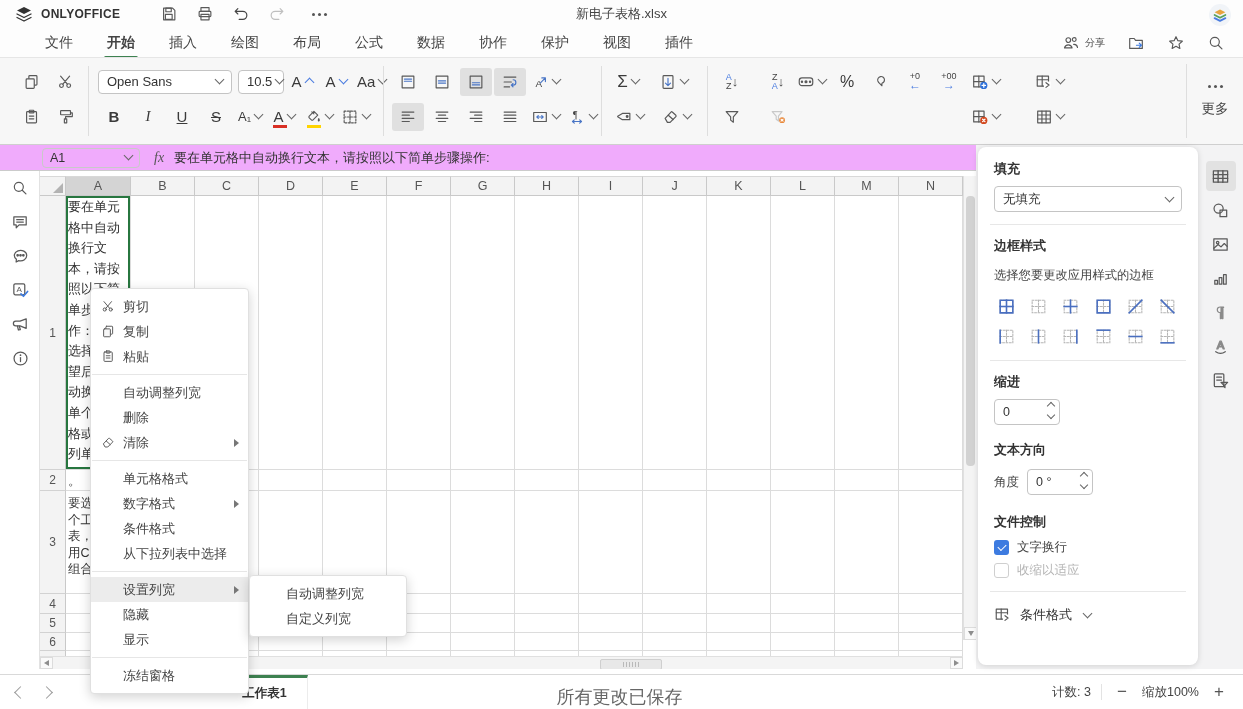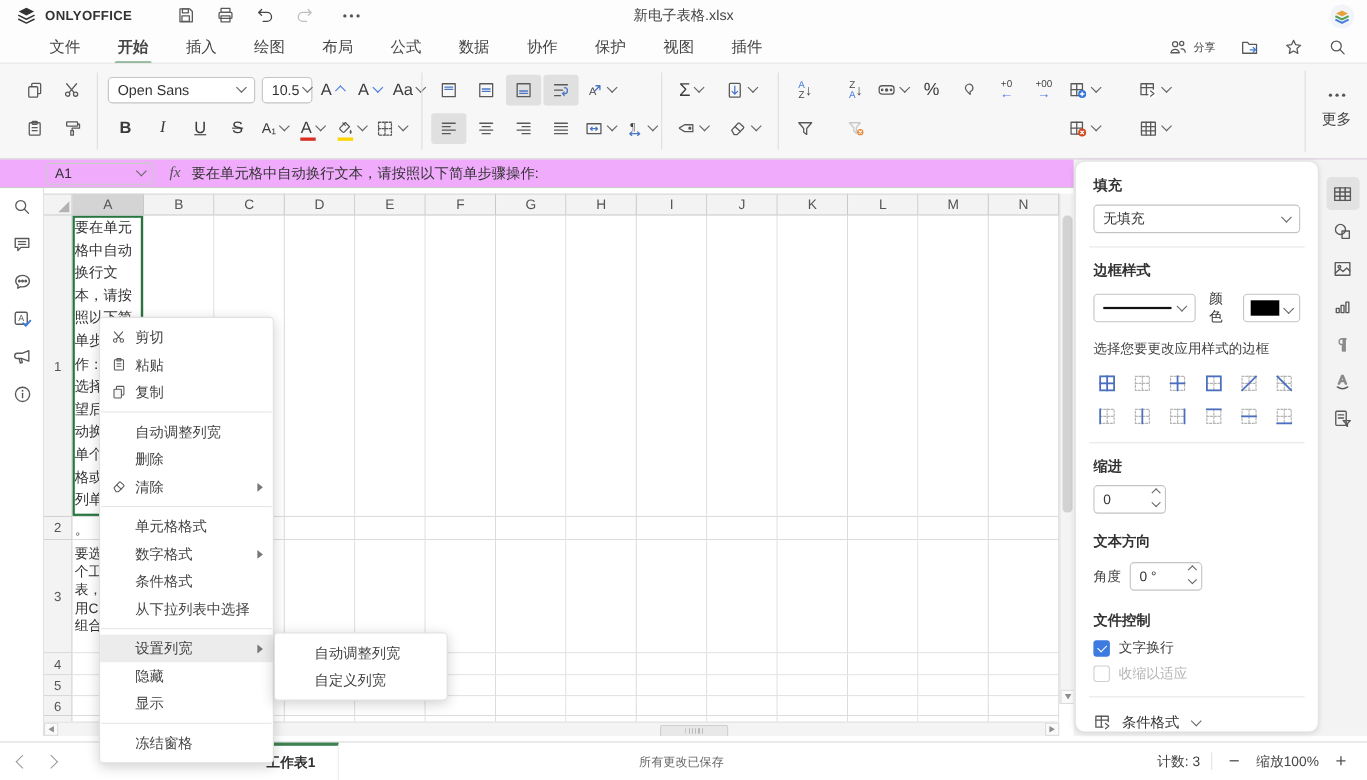--- a/index.html
+++ b/index.html
@@ -116,21 +116,21 @@
   #condrow{display:flex;align-items:center;gap:8px;font-size:13px;color:#333;margin-top:14px}
   #rightbar{position:absolute;right:0;top:12px;width:45px}
   .rbtn{width:30px;height:30px;margin:4px auto;display:flex;align-items:center;justify-content:center;border-radius:4px;color:#8a8a8a}
   .rbtn.active{background:#e2e2e2;color:#3b3b3b}
   
   #statusbar{position:absolute;left:0;bottom:0;right:0;height:35px;background:#fff;border-top:1px solid #d9d9d9;box-sizing:border-box}
   .navarr{position:absolute;top:13px;width:8px;height:8px;border-right:1.6px solid #9a9a9a;border-bottom:1.6px solid #9a9a9a}
   #sheettab{position:absolute;left:222px;top:0;width:86px;height:34px;display:flex;align-items:center;justify-content:center;
             font-size:12.5px;font-weight:bold;color:#333;border-top:3px solid #3d8150;box-sizing:border-box;
             border-right:1px solid #ececec;background:#fff}
-  #savedtext{position:absolute;left:0;right:4px;top:10px;text-align:center;font-size:11px;color:#666;pointer-events:none}
+  #savedtext{position:absolute;left:0;right:4px;top:10px;text-align:center;font-size:18px;color:#666;pointer-events:none}
   #sbright{position:absolute;right:14px;top:0;height:34px;display:flex;align-items:center;gap:10px;font-size:12.5px;color:#444}
   .sbdiv{width:1px;height:16px;background:#e3e3e3}
   .zbtn{font-size:17px;color:#555;width:20px;text-align:center}
   
   #ctxmenu{position:absolute;left:90px;top:288px;width:159px;background:#fff;border:1px solid #e0e0e0;border-radius:4px;
            box-shadow:0 3px 12px rgba(0,0,0,.18);padding:5px 0;box-sizing:border-box;z-index:50}
   .mi{height:25px;display:flex;align-items:center;padding:0 8px 0 10px;font-size:13px;color:#444;position:relative}
   .mi .islot{width:22px;display:flex;align-items:center;justify-content:flex-start}
   .mi.hl{background:#ececec}
   .mi .marr{position:absolute;right:9px;top:9px;width:0;height:0;border-top:4px solid transparent;border-bottom:4px solid transparent;border-left:5px solid #777}
@@ -843,31 +843,20 @@
 
   <div id="rightzone">
     <div id="panel">
       <div class="plabel">填充</div>
       <div class="psel">
         <span>无填充</span>
           <i class="chev"></i>
       </div>
       <hr class="phr">
       <div class="plabel">边框样式</div>
-      <div class="prow">
-        <span class="psel" style="width:100px">
-          <span style="display:inline-block;width:62px;height:2px;background:#111"></span>
-            <i class="chev"></i>
-        </span>
-        <span style="font-size:12.5px;color:#333;margin-left:4px">颜色</span>
-        <span class="swatchbtn">
-          <span class="swatch"></span>
-            <i class="chev" style="margin:0"></i>
-        </span>
-      </div>
       <div class="hint">选择您要更改应用样式的边框</div>
       <div id="bordergrid">
           <div class="bbtn">
             <svg width="19" height="19" viewBox="0 0 18 18" fill="none" stroke-linecap="square">
     <path d="M3 3 h12 v12 h-12 z" stroke="#b5b5b5" stroke-width="1" stroke-dasharray="1.6 1.6"></path>
     <path d="M9 3 v12 M3 9 h12" stroke="#b5b5b5" stroke-width="1" stroke-dasharray="1.6 1.6"></path>
               <path d="M3 3 h12 v12 h-12 z" stroke="#4a6fc0" stroke-width="1.5"></path>
               <path d="M9 3 v12" stroke="#4a6fc0" stroke-width="1.5"></path>
               <path d="M3 9 h12" stroke="#4a6fc0" stroke-width="1.5"></path>
             </svg>
@@ -1076,35 +1065,35 @@
             <circle cx="5" cy="14" r="2.1"></circle>
             <circle cx="13" cy="14" r="2.1"></circle>
             <path d="M6.5 12.4 L14 3.5 M11.5 12.4 L4 3.5"></path>
           </svg>
         </span>
         <span>剪切</span>
       </div>
       <div class="mi">
         <span class="islot">
           <svg width="15" height="15" viewBox="0 0 20 20" fill="none" stroke="#595959" stroke-width="1.3" stroke-linecap="round" stroke-linejoin="round">
+            <rect x="6.5" y="3" width="9" height="10.5" rx="1"></rect>
+            <rect x="3.5" y="6.5" width="9" height="10.5" rx="1" fill="#f7f7f7"></rect>
+          </svg>
+        </span>
+        <span>复制</span>
+      </div>
+      <div class="mi">
+        <span class="islot">
+          <svg width="15" height="15" viewBox="0 0 20 20" fill="none" stroke="#595959" stroke-width="1.3" stroke-linecap="round" stroke-linejoin="round">
             <rect x="4" y="4" width="11" height="12.5" rx="1"></rect>
             <rect x="7" y="2.5" width="5" height="3" rx=".5"></rect>
             <path d="M7 9 h5 M7 12 h5"></path>
           </svg>
         </span>
         <span>粘贴</span>
-      </div>
-      <div class="mi">
-        <span class="islot">
-          <svg width="15" height="15" viewBox="0 0 20 20" fill="none" stroke="#595959" stroke-width="1.3" stroke-linecap="round" stroke-linejoin="round">
-            <rect x="6.5" y="3" width="9" height="10.5" rx="1"></rect>
-            <rect x="3.5" y="6.5" width="9" height="10.5" rx="1" fill="#f7f7f7"></rect>
-          </svg>
-        </span>
-        <span>复制</span>
       </div>
       <div class="msep"></div>
       <div class="mi">
         <span class="islot"></span>
         <span>自动调整列宽</span>
       </div>
       <div class="mi">
         <span class="islot"></span>
         <span>删除</span>
       </div>

